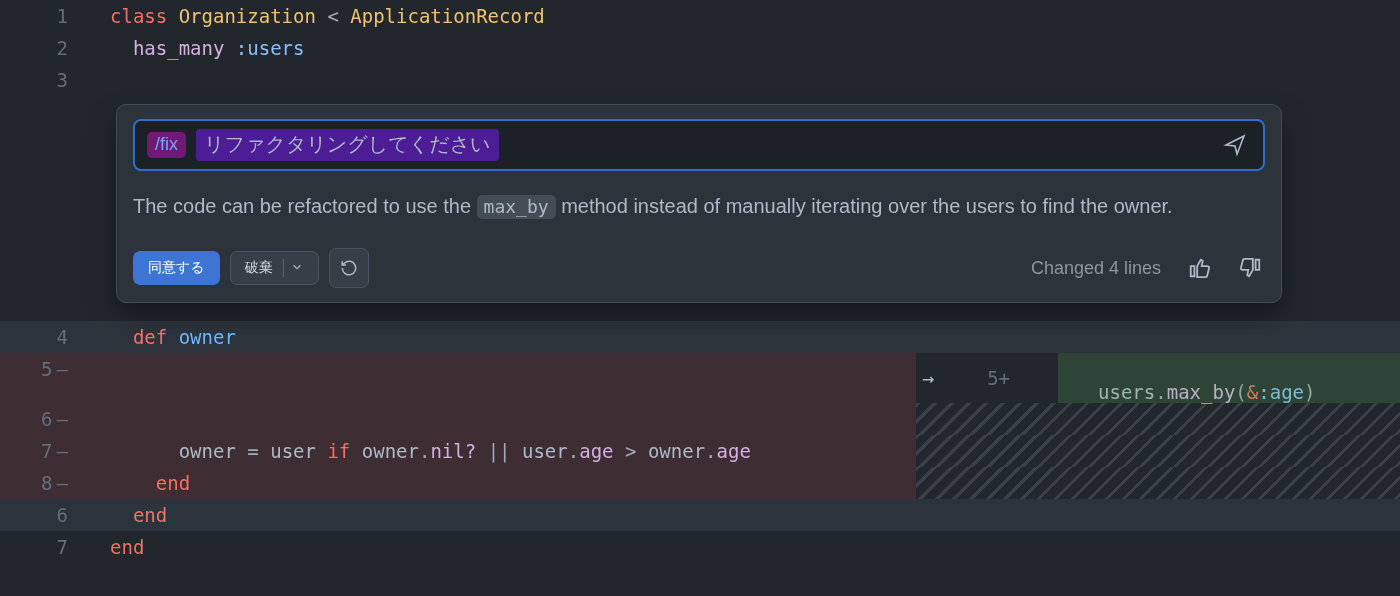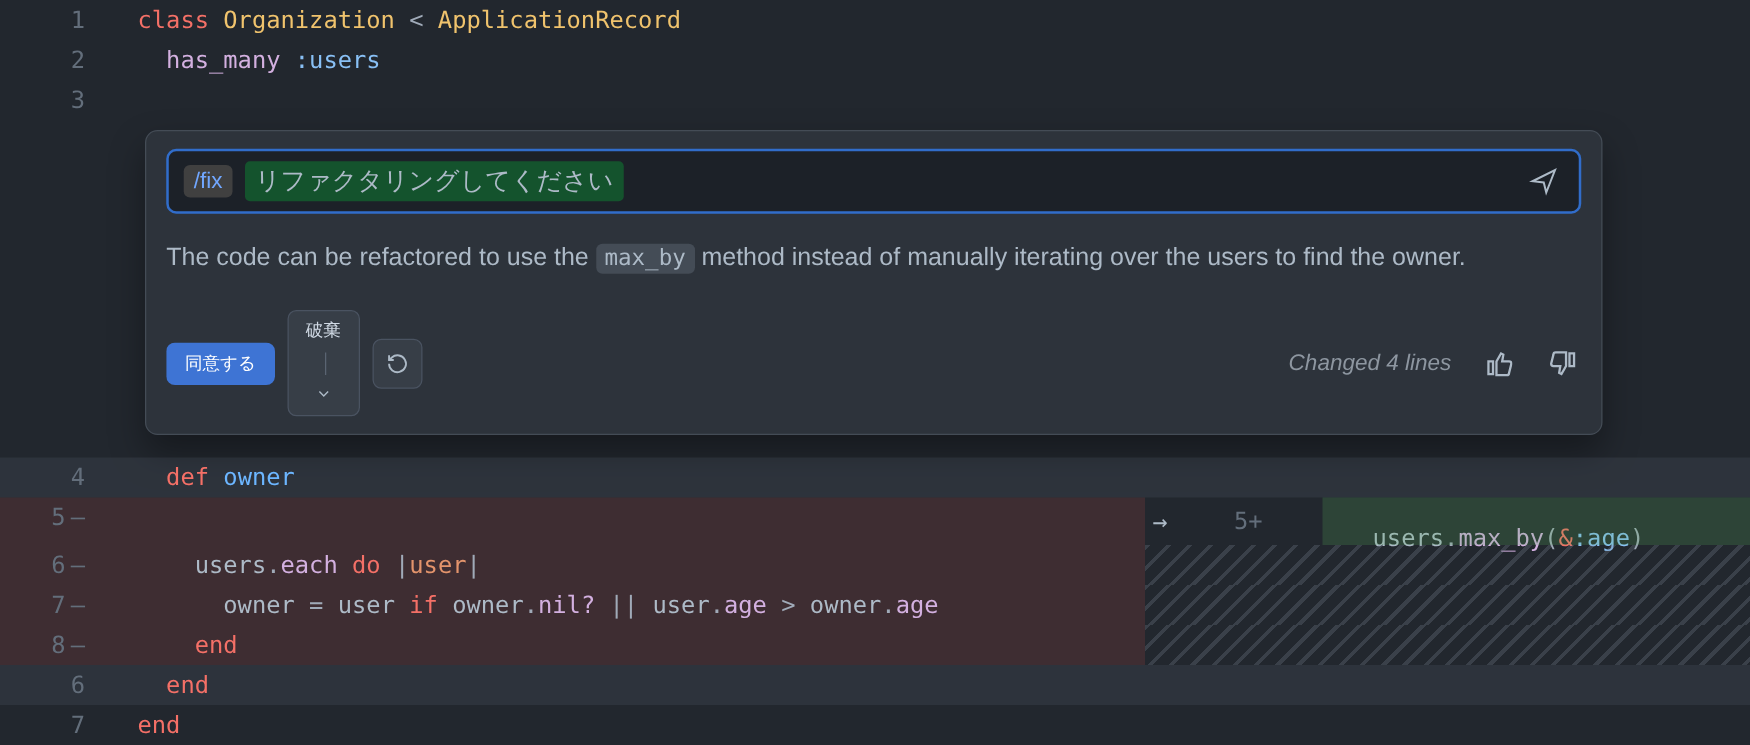--- a/index.html
+++ b/index.html
@@ -42,30 +42,30 @@
   }
   .prompt-row {
     display: flex; align-items: center; gap: 10px;
     background: #1c2128;
     border: 2px solid #316dca;
     border-radius: 8px;
     padding: 8px 12px;
     margin-bottom: 18px;
   }
   .slash-tag {
-    background: #404040;
+    background: #701a75;
     color: #71a7ff;
     border-radius: 5px;
     padding: 2px 8px 3px 8px;
     font-family: -apple-system, BlinkMacSystemFont, "Segoe UI", sans-serif;
     font-size: 18px;
   }
   .prompt-text {
     color: #adbac7;
-    background: #14532d;
+    background: #4c1d95;
     border-radius: 4px;
     padding: 2px 8px 3px 8px;
     font-family: -apple-system, BlinkMacSystemFont, "Segoe UI", "Hiragino Sans", "Yu Gothic", sans-serif;
     font-size: 20px;
   }
   .prompt-spacer { flex: 1; }
   .send-btn { display:flex; align-items:center; justify-content:center; width:32px; height:32px; cursor:pointer; }
   .send-btn svg { stroke:#adbac7; fill:none; stroke-width:1.6; }
 
   .explain {
@@ -89,25 +89,25 @@
   }
   .btn {
     border-radius: 7px;
     padding: 7px 14px;
     font-size: 14px;
     cursor: pointer;
     border: 1px solid transparent;
     display: inline-flex; align-items: center; gap: 8px;
   }
   .btn-primary { background: #3e74d4; color: #fff; }
-  .btn-secondary { background: #373e47; color: #cfd8e3; border-color: #4a5361; flex-direction: column; }
+  .btn-secondary { background: #373e47; color: #cfd8e3; border-color: #4a5361; }
   .divider { width:1px; height:18px; background:#5a6472; margin:0 -2px 0 2px; }
   .chevron svg, .reload svg, .thumb svg { stroke:#adbac7; fill:none; stroke-width:2; }
   .btn-icon { background:#373e47; border:1px solid #4a5361; border-radius:7px; width:40px; height:40px; display:flex; align-items:center; justify-content:center; cursor:pointer; }
-  .right-chunk { margin-left:auto; display:flex; align-items:center; gap:24px;font-style:italic; }
+  .right-chunk { margin-left:auto; display:flex; align-items:center; gap:24px; }
   .changed { color:#8d96a0; font-size:18px; }
   .thumb { width:28px; height:28px; display:flex; align-items:center; justify-content:center; cursor:pointer; }
 
   
   .diff-row { position:relative; }
   .deleted-bg { position:absolute; left:0; right:0; top:0; bottom:0; background:rgba(229,83,75,0.16); opacity:0.9; }
   .added-bg { background:rgba(87,171,90,0.22); }
   .neutral-changed { background: rgba(100,110,130,0.18); }
   .gutter.deleted::after { content:"—"; color:#636e7b; margin-left:4px; }
 
@@ -224,21 +224,20 @@
       <span class="rg added"><span>5</span>+</span>
       <div class="added-bg" style="position:absolute; left:142px; right:0; top:0; bottom:0;"></div>
       <div class="rcode"><span class="id">users</span><span class="op">.</span><span class="callword">max_by</span><span class="op">(</span><span class="amp">&amp;</span><span class="sym">:age</span><span class="op">)</span></div>
     </div>
   </div>
 
   <div class="row diff-row split">
     <div class="left" style="position:relative;">
       <div class="deleted-bg"></div>
       <div class="gutter deleted">6</div>
-      <div class="code">    <span class="id">users</span><span class="op">.</span><span class="callword">each</span> <span class="kw">do</span> <span class="op">|</span><span class="arg">user</span><span class="op">|</span></div>
     </div>
     <div class="right hash-fill"></div>
   </div>
 
   <div class="row diff-row split">
     <div class="left" style="position:relative;">
       <div class="deleted-bg"></div>
       <div class="gutter deleted">7</div>
       <div class="code">      <span class="id">owner</span> <span class="op">=</span> <span class="id">user</span> <span class="kw">if</span> <span class="id">owner</span><span class="op">.</span><span class="callword">nil?</span> <span class="op">||</span> <span class="id">user</span><span class="op">.</span><span class="callword">age</span> <span class="op">&gt;</span> <span class="id">owner</span><span class="op">.</span><span class="callword">age</span></div>
     </div>

